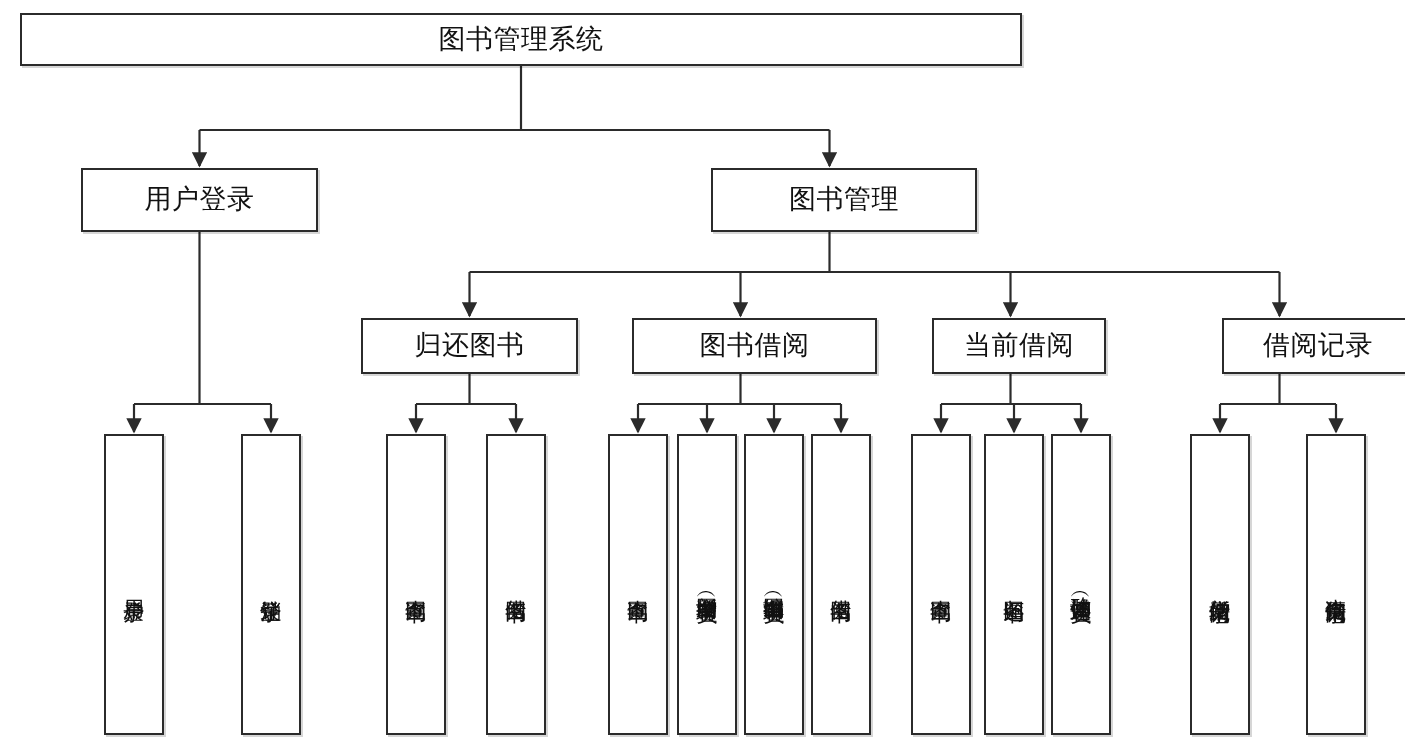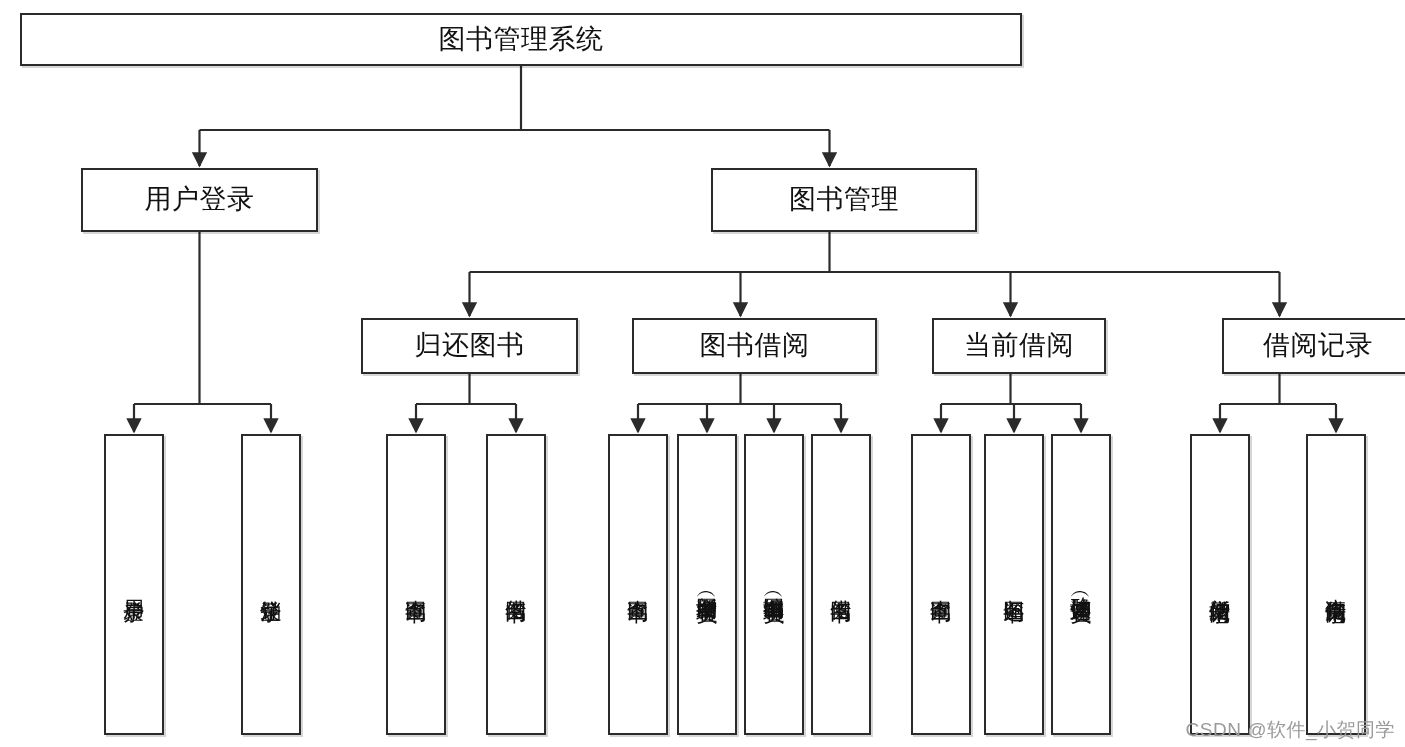--- a/index.html
+++ b/index.html
@@ -174,14 +174,13 @@
         <span class="lbl">确认归还（管理员）</span>
       </div>
       <div class="node vert" style="left: 1190px; top: 434px; width: 60px; height: 301px;">
         <span class="lbl">新增借阅记录</span>
       </div>
       <div class="node vert" style="left: 1306px; top: 434px; width: 60px; height: 301px;">
         <span class="lbl">查询借阅记录</span>
       </div>
     </div>
 
-  <div id="watermark">CSDN @软件_小贺同学</div>
 </div>
 
 </body></html>

